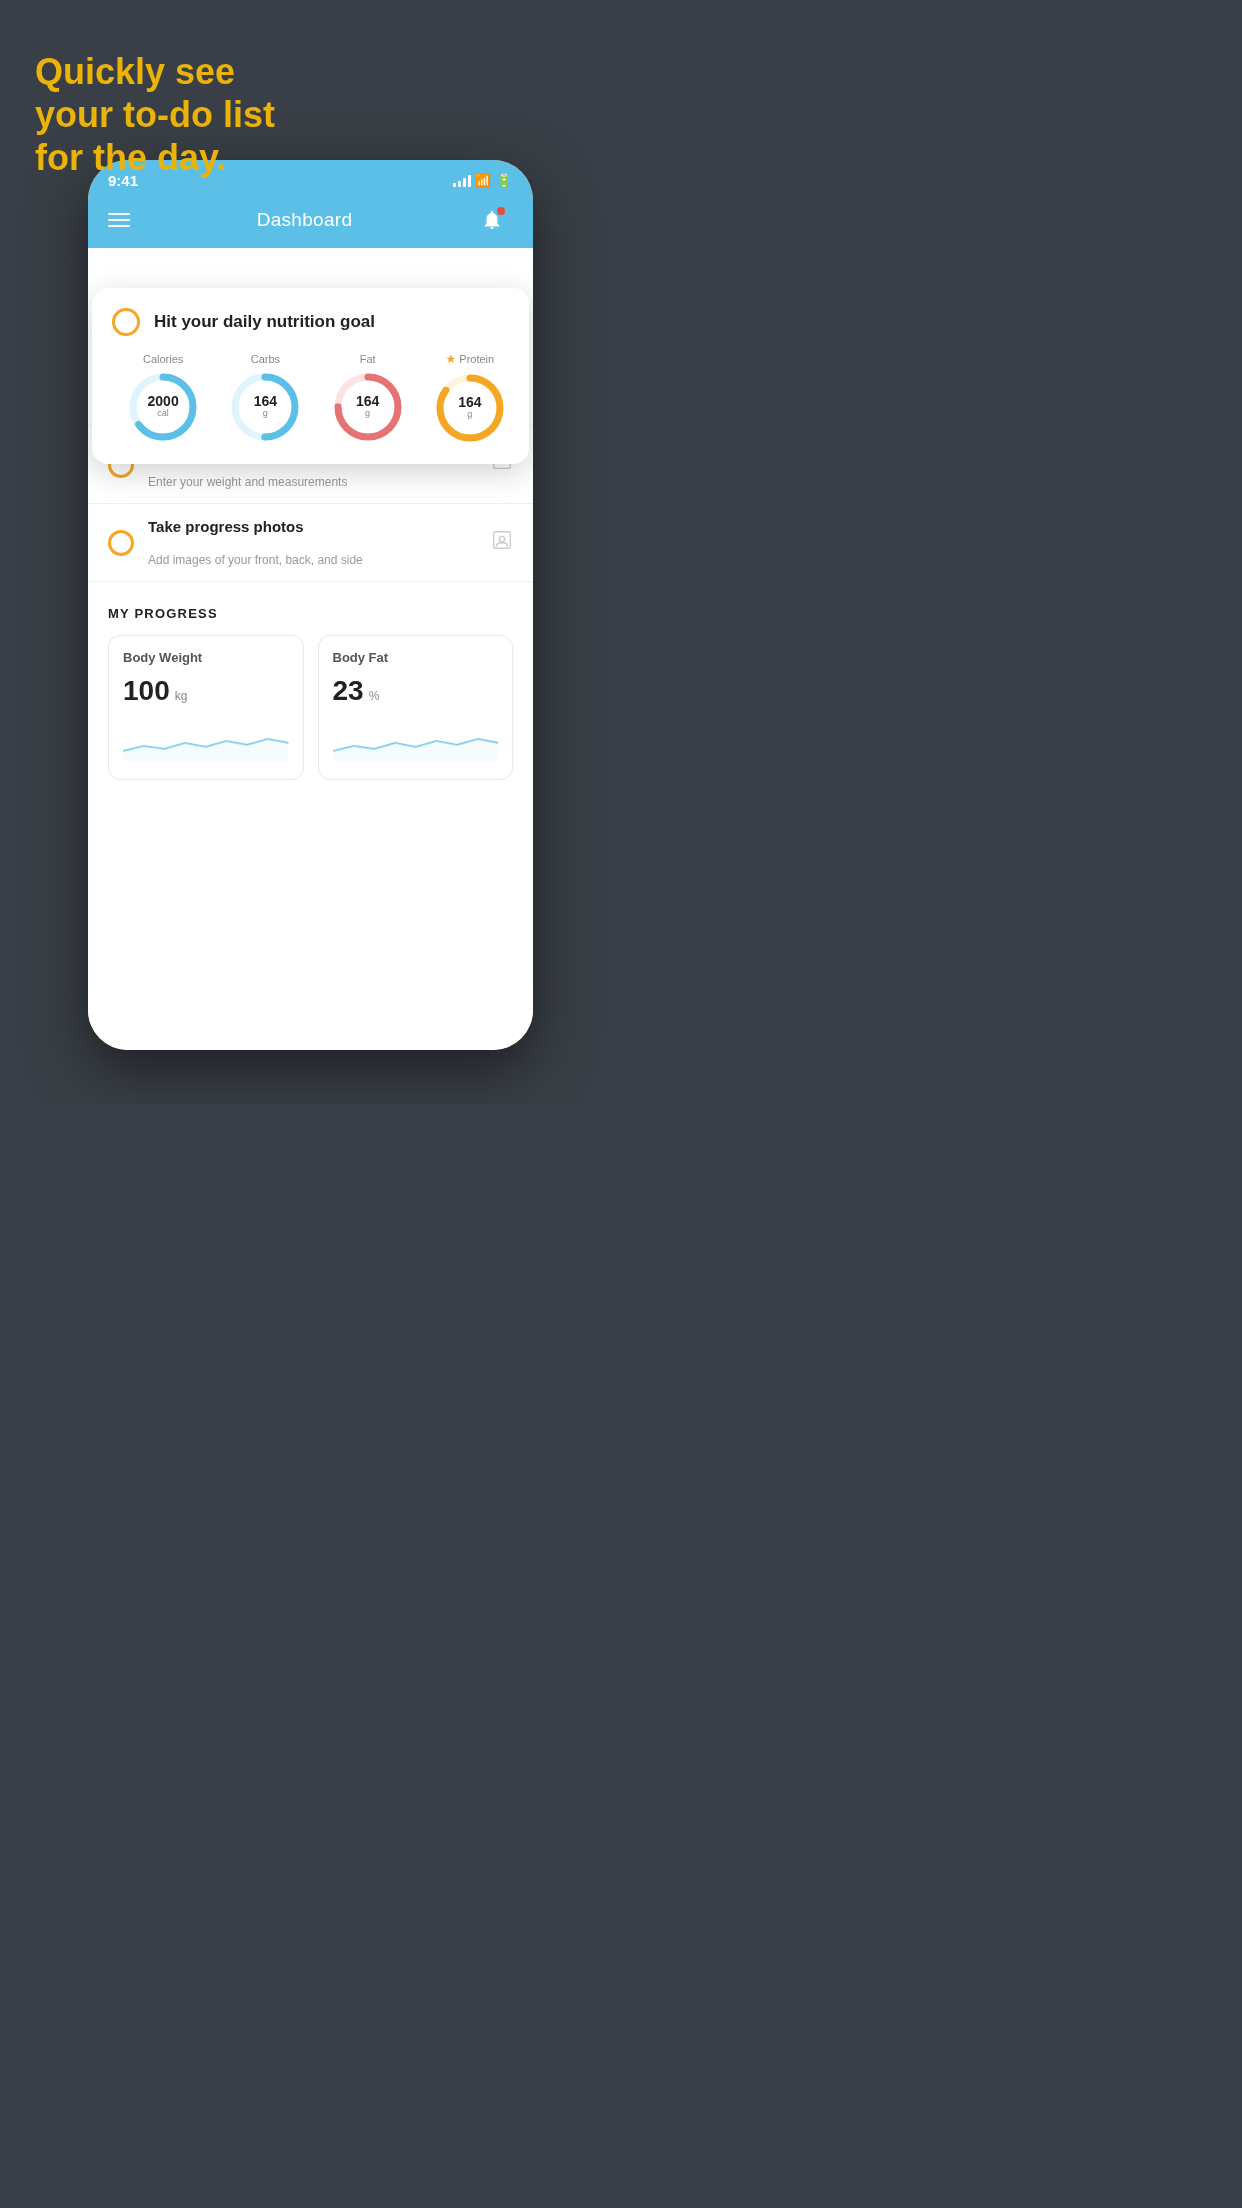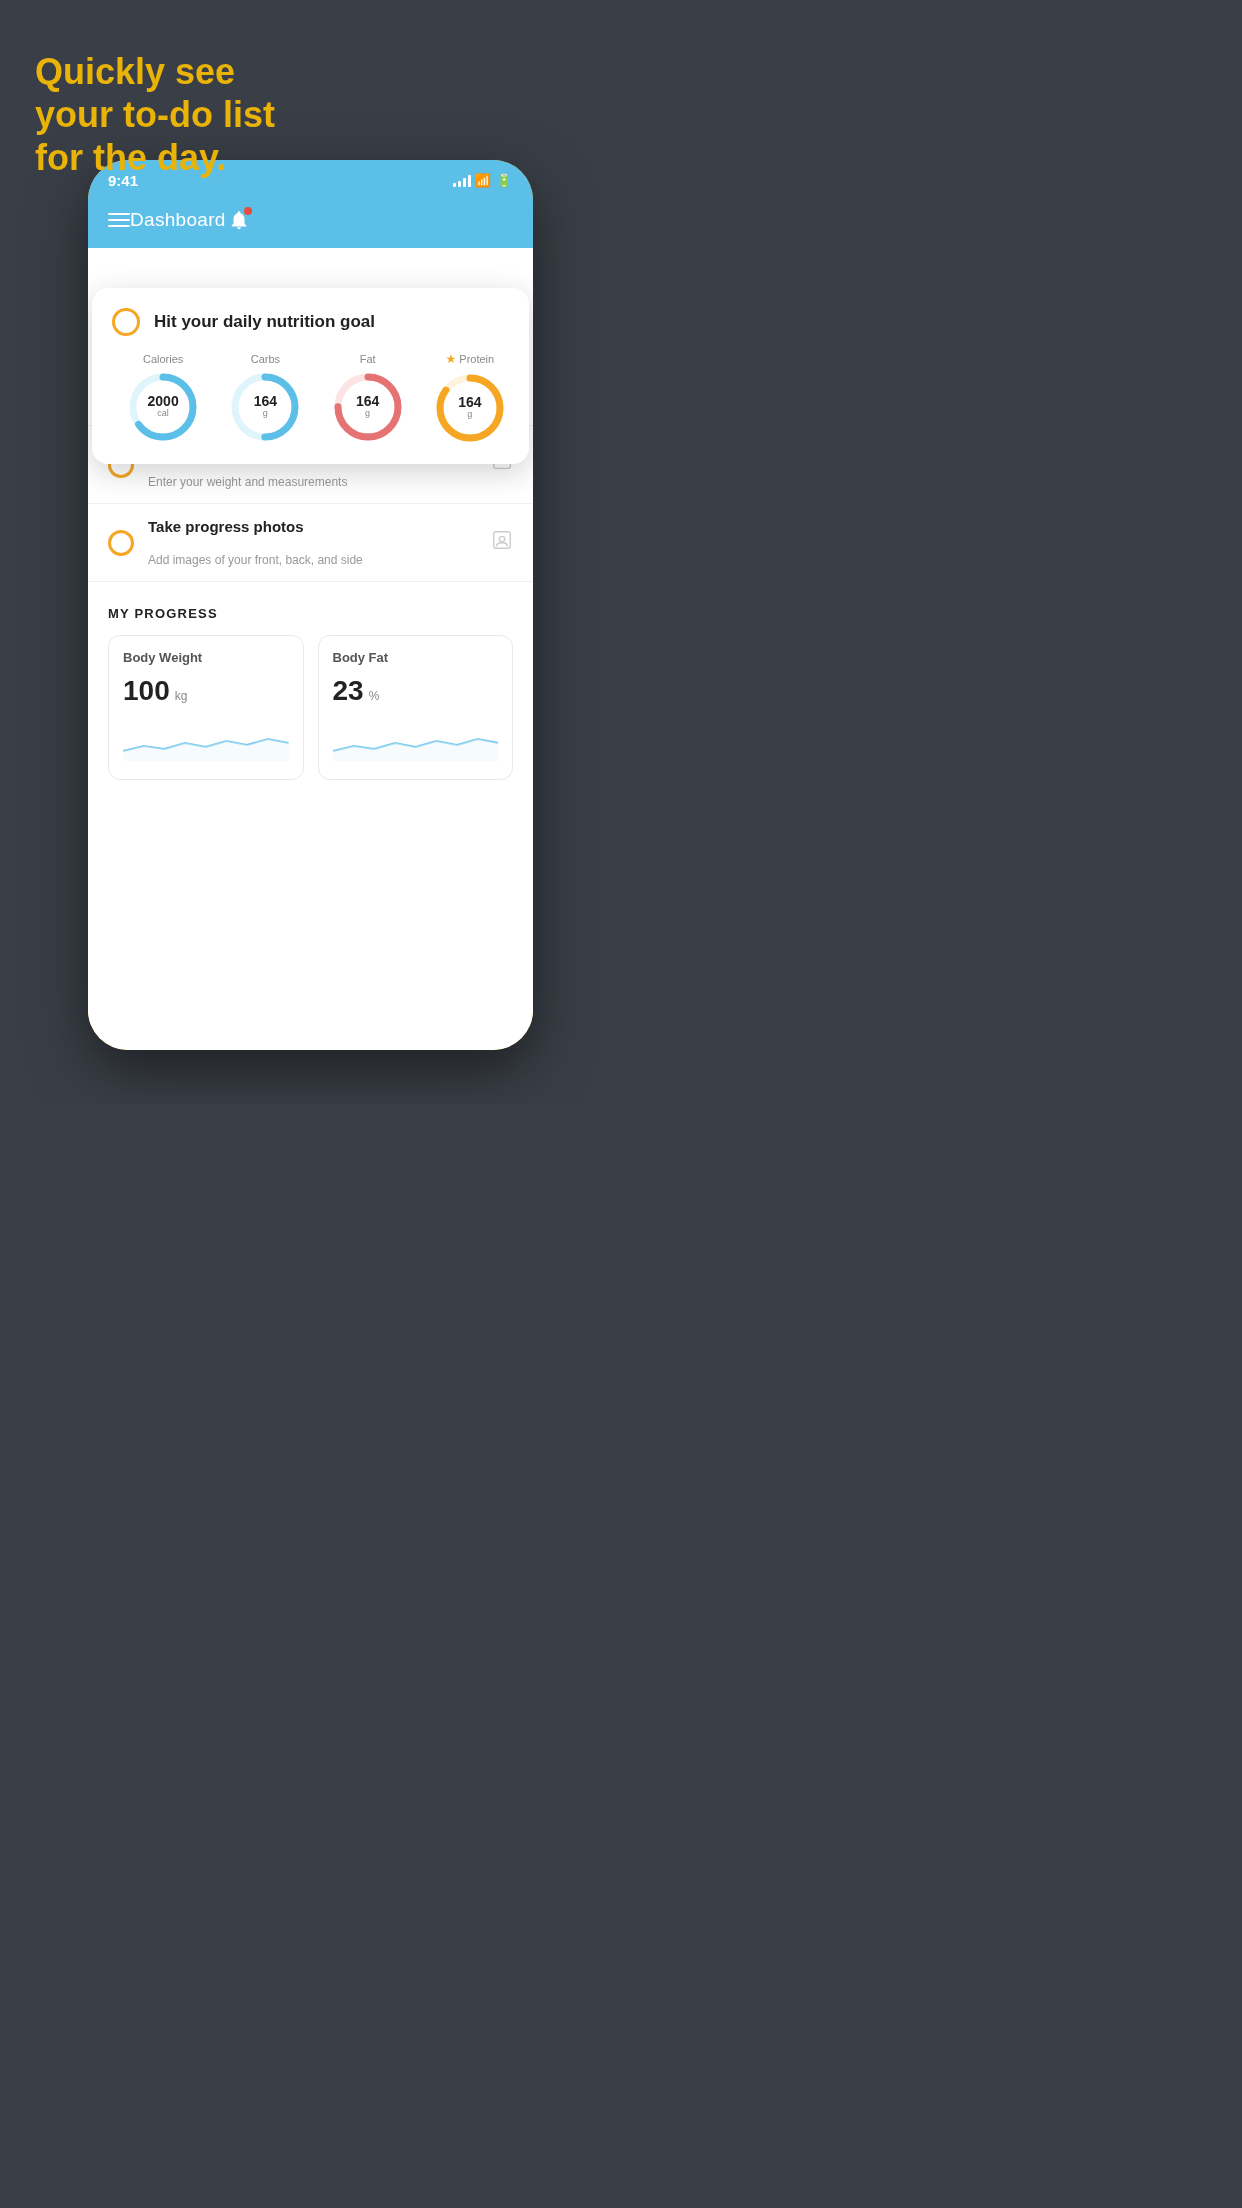--- a/index.html
+++ b/index.html
@@ -57,20 +57,21 @@
       gap: 5px;
       color: #fff;
       font-size: 12px;
     }
 
     
     .nav-bar {
       background: #5bbfe8;
       display: flex;
       align-items: center;
+      justify-content: space-between;
       padding: 8px 28px 12px 20px;
       height: 52px;
     }
     .nav-title {
       color: #fff;
       font-size: 19px;
       font-weight: 500;
       letter-spacing: 0.3px;
     }
     .hamburger {

